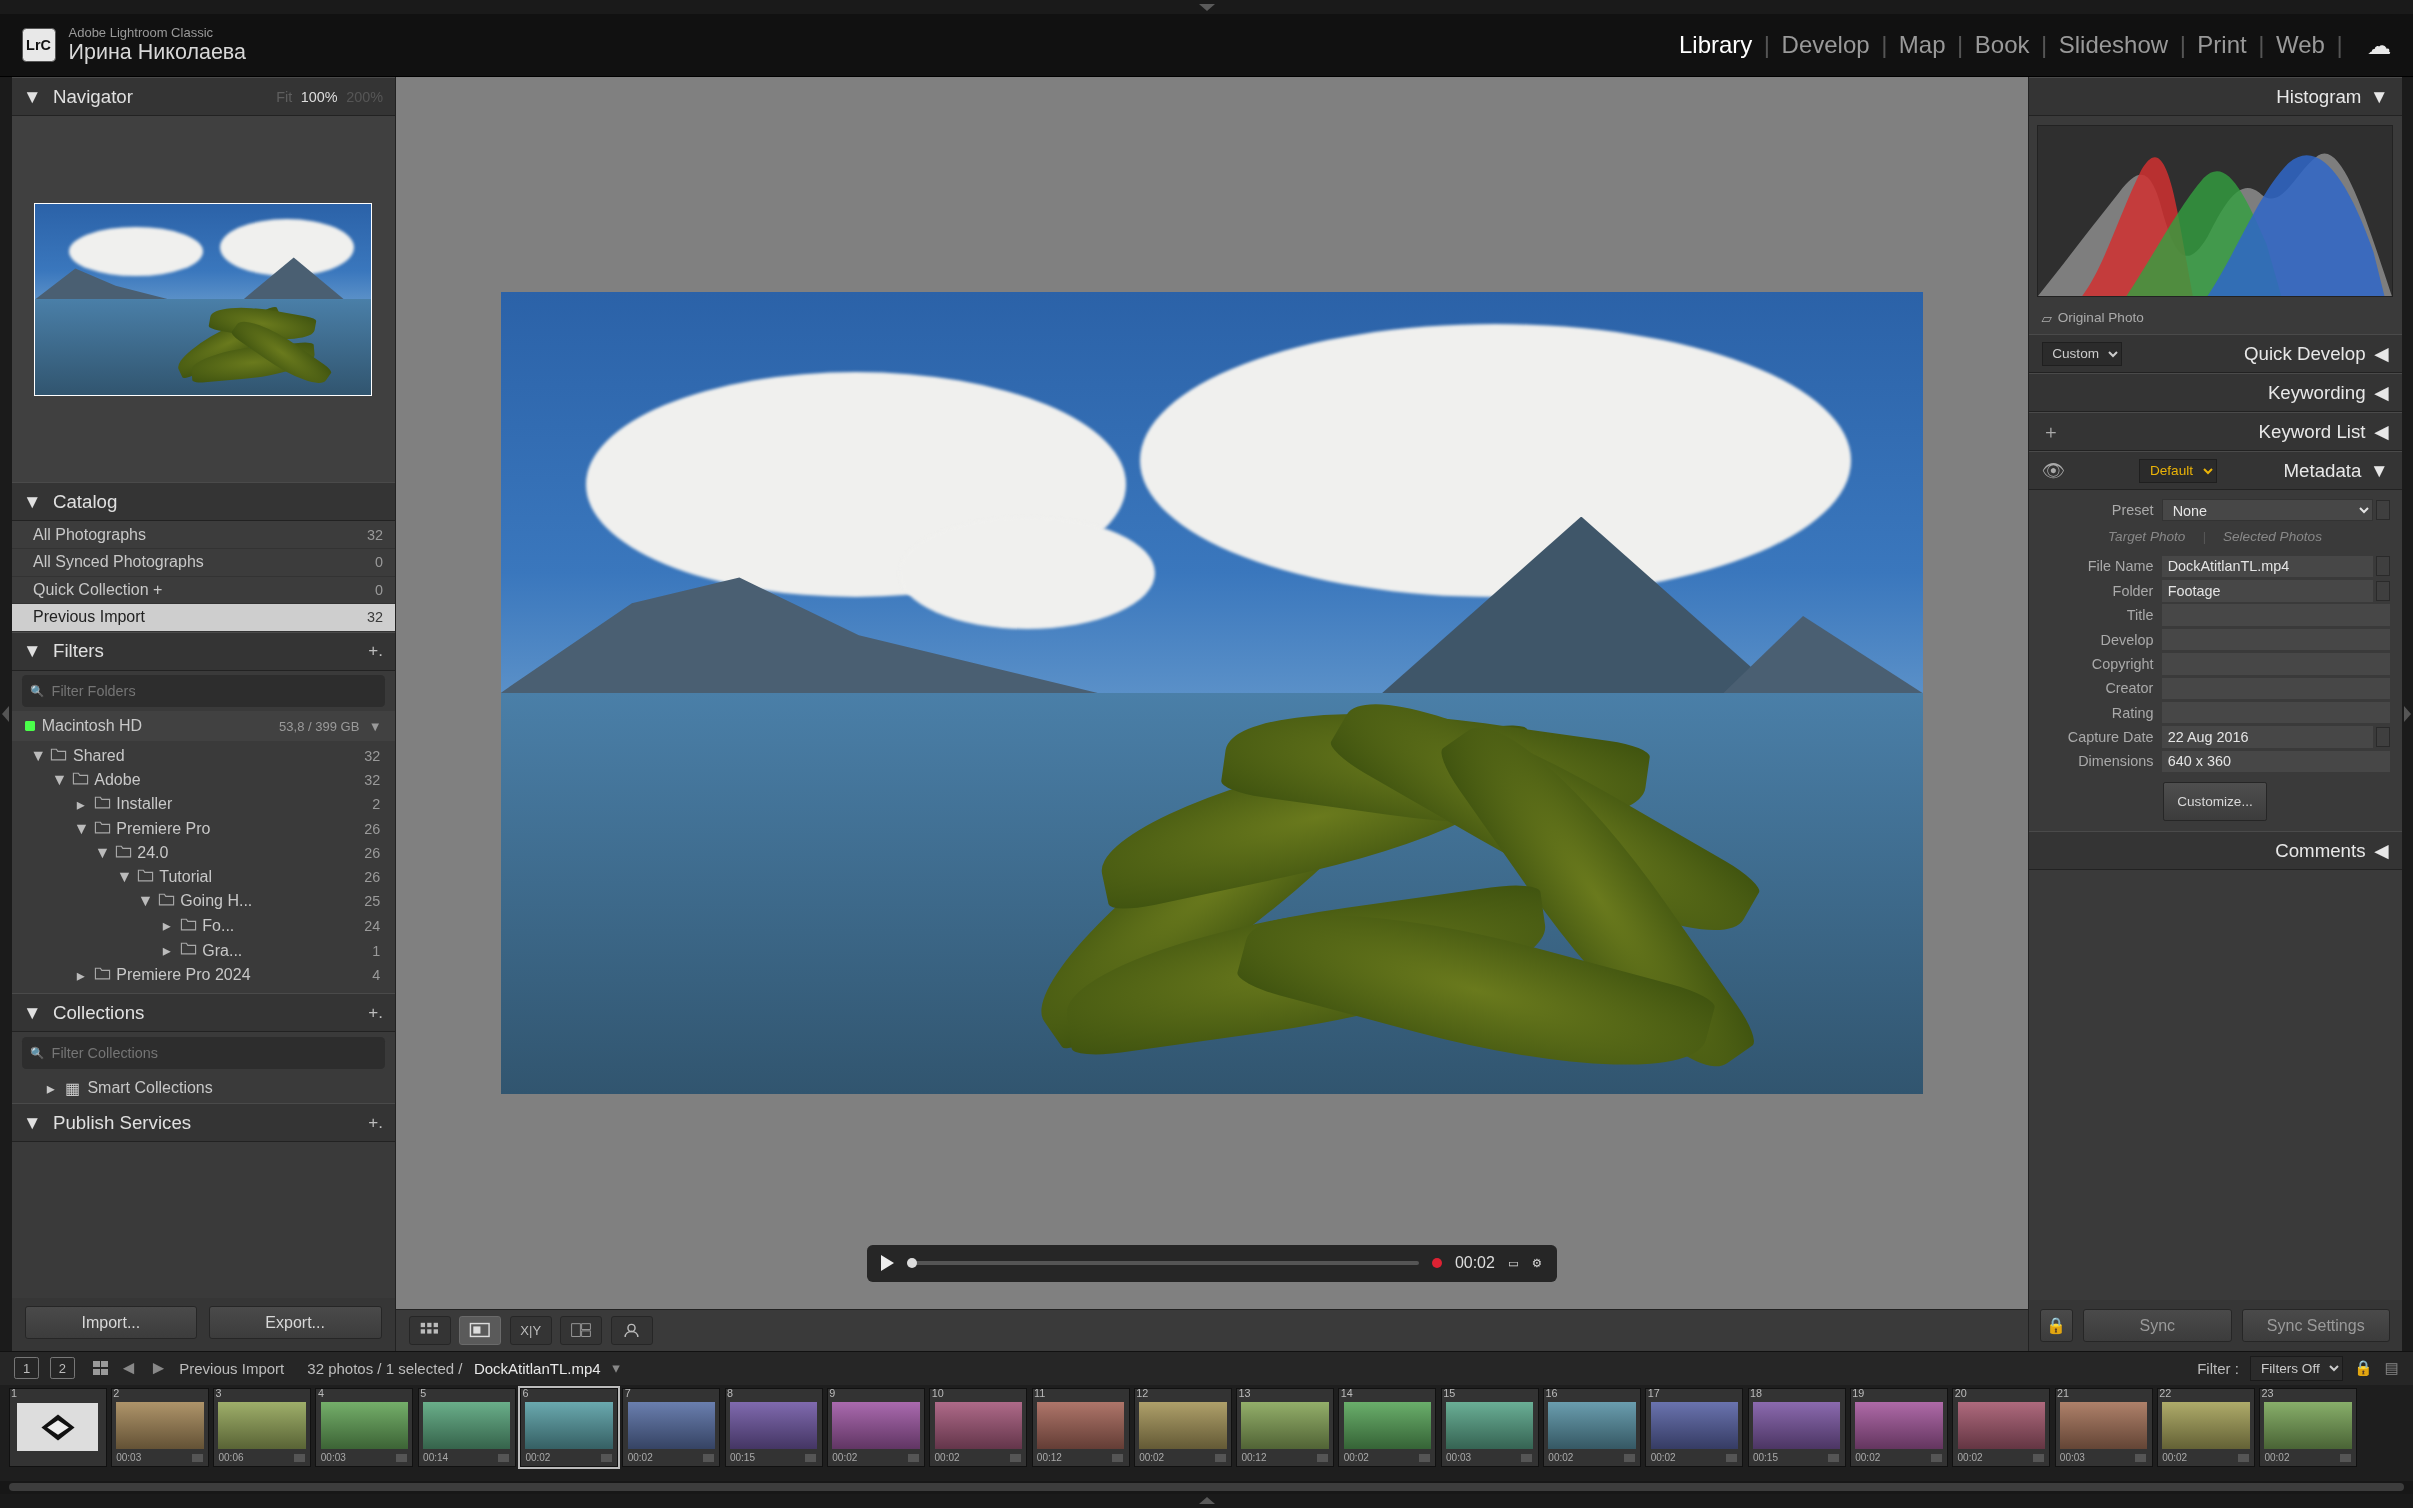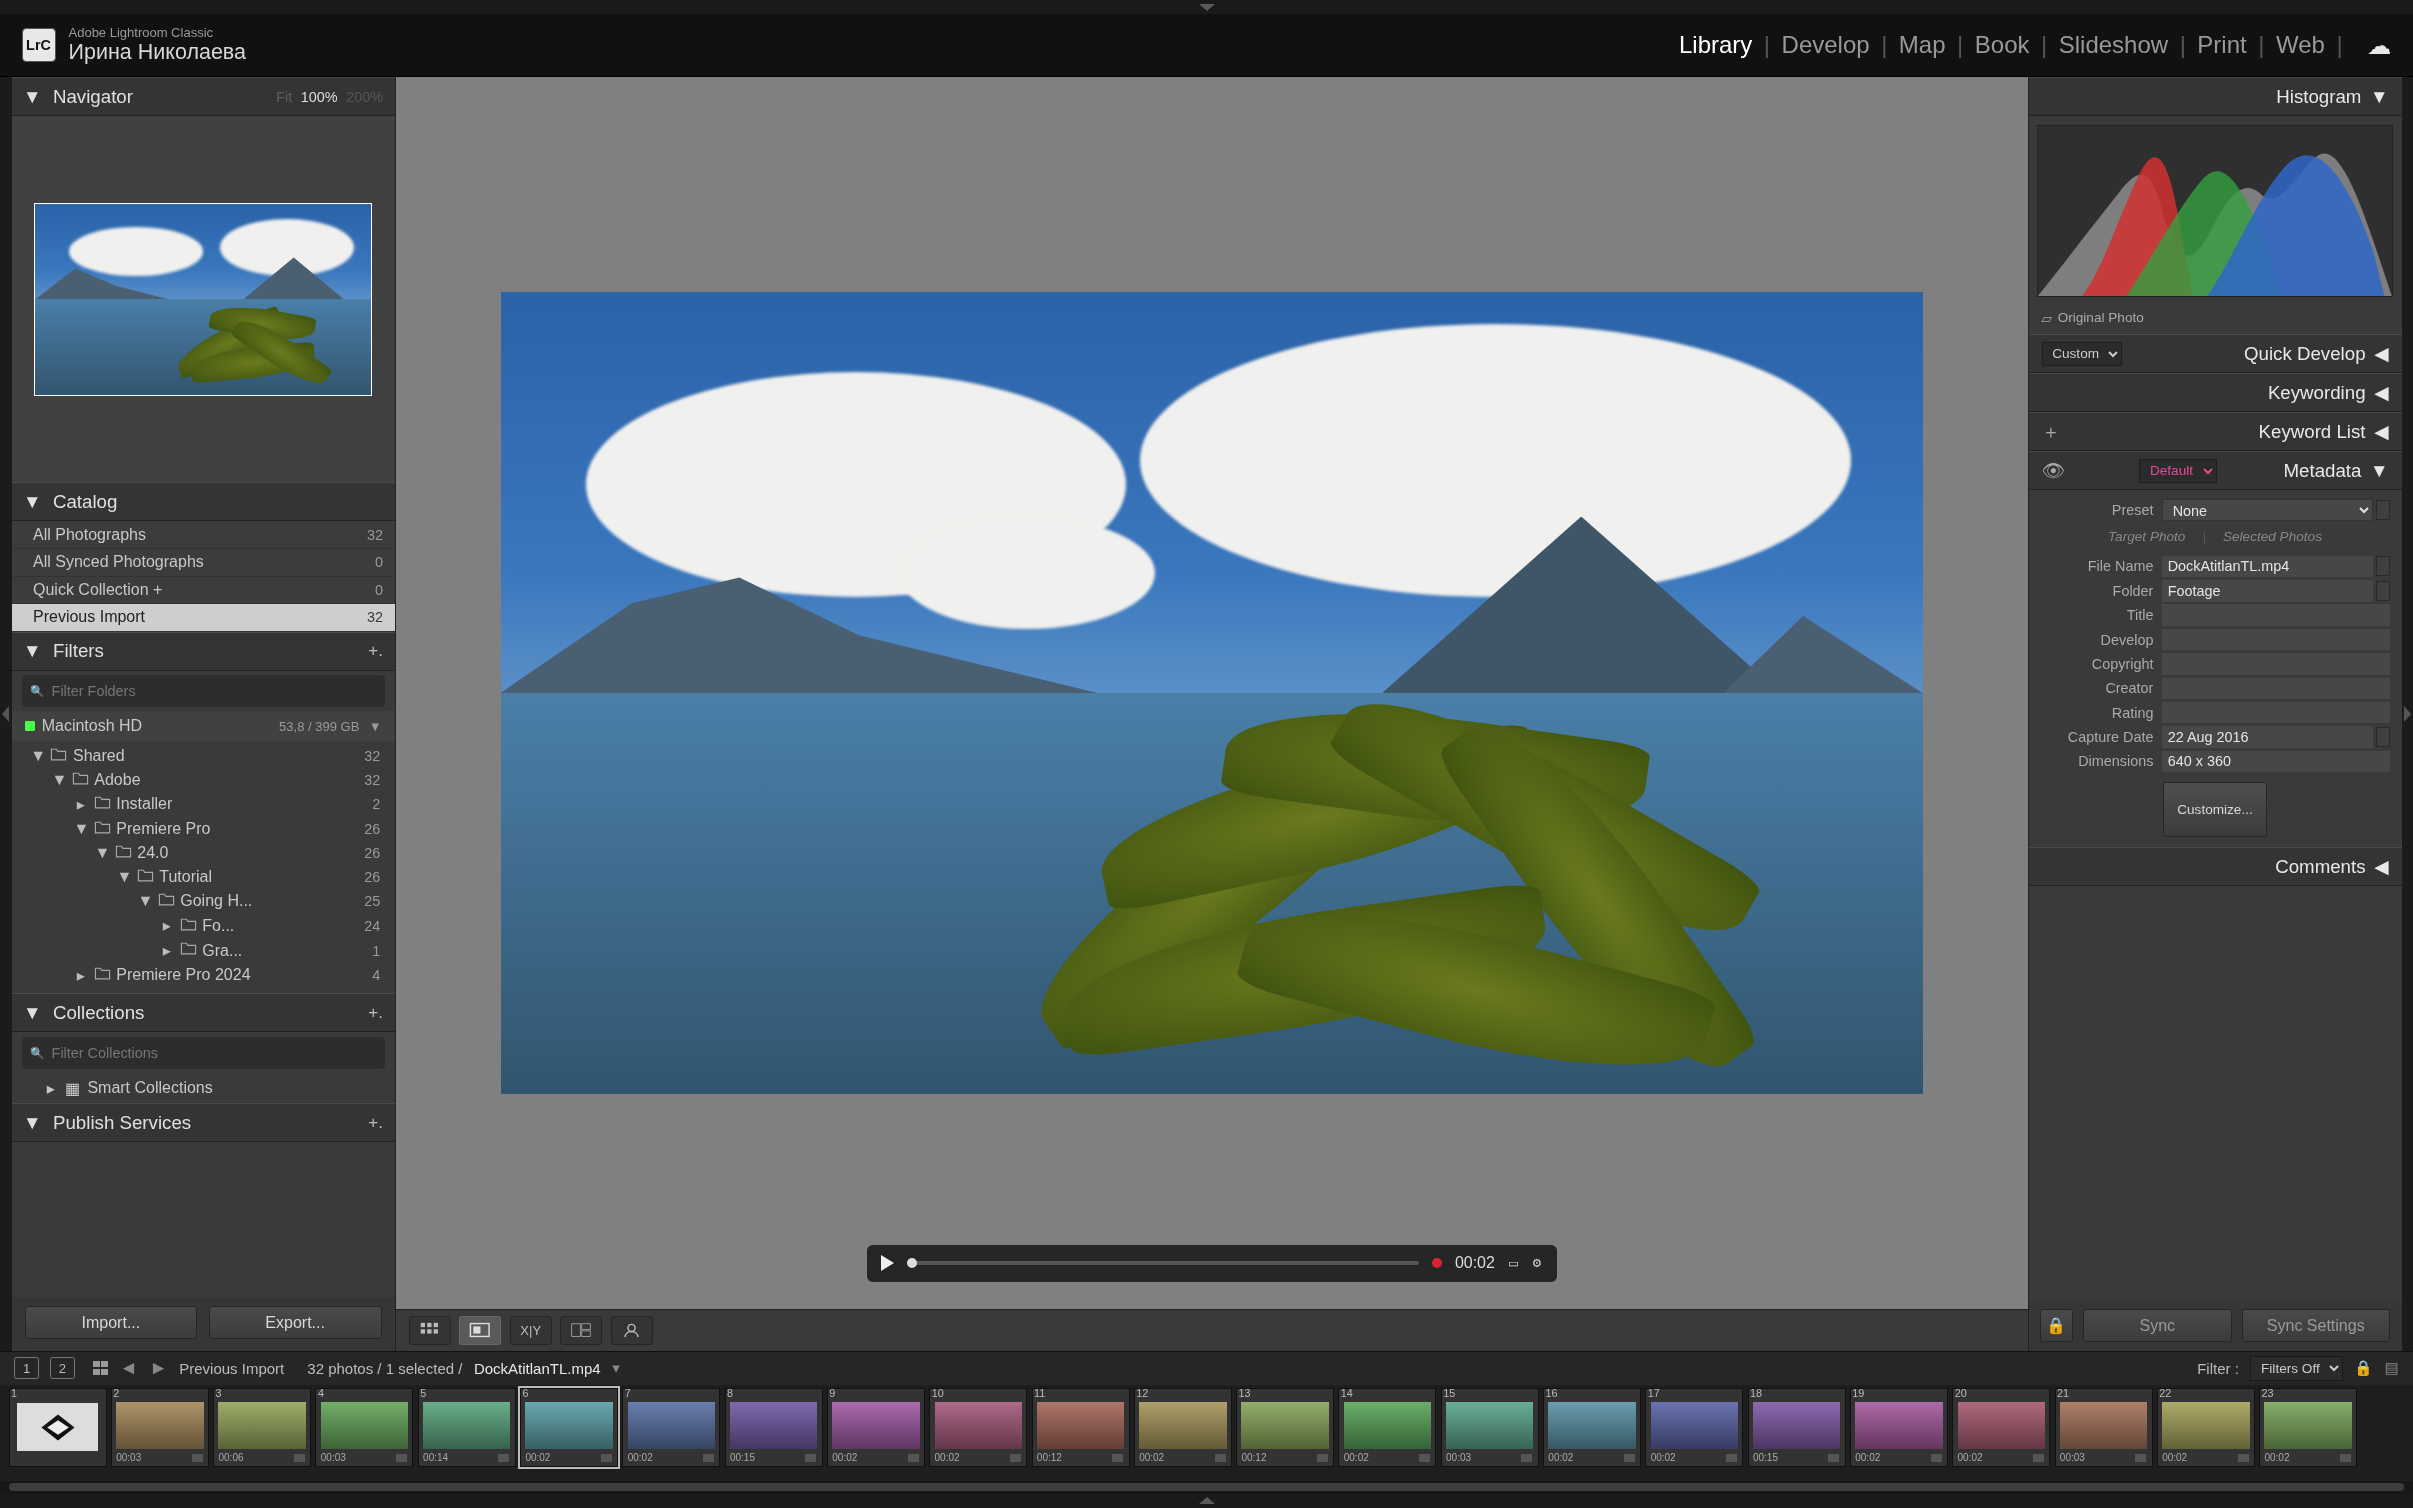--- a/index.html
+++ b/index.html
@@ -89,21 +89,21 @@
 .rp-header .lead-icon{ margin-right:auto; color:#aaa;}
 .histo-box { height:172px; margin:8.6px; border:0.7px solid #222; background:#2f2f2f; position:relative; overflow:hidden;}
 .orig-photo-row{ display:flex;align-items:center; gap:5.7px; padding:4.3px 13px 8.6px; font-size:13.6px; color:#aaa;}
 .meta-body { padding:5.7px 11.5px; }
 .meta-tabs{ display:flex; gap:17px; justify-content:center; color:#888; font-size:13.6px; padding:5.7px 0 8.6px;font-style:italic; }
 .meta-field { display:flex; align-items:center; margin:2.9px 0; }
 .meta-field .mlabel{ width:122px; text-align:right; color:#aaa; font-size:14.4px; padding-right:8.6px;}
 .meta-field .mval{ flex:1; height:21.5px; background:#474747; color:#e5e5e5; font-size:14.4px; padding:2.2px 5.7px; display:flex;align-items:center;}
 .meta-field .mval.empty{ background:#474747;}
 .meta-field .tag{ width:14.4px;height:20px;background:#3f3f3f;border:0.7px solid #2a2a2a;margin-left:2.9px;}
-.customize-btn{ margin:10px auto 4.3px; display:block; padding:19px 13px; background:linear-gradient(#4e4e4e,#3c3c3c); border:0.7px solid #262626; color:#d8d8d8; font-size:13.6px; border-radius:2.2px; cursor:pointer;}
+.customize-btn{ margin:10px auto 4.3px; display:block; padding:11px 13px; background:linear-gradient(#4e4e4e,#3c3c3c); border:0.7px solid #262626; color:#d8d8d8; font-size:13.6px; border-radius:2.2px; cursor:pointer;}
 .sync-bar { display:flex; gap:10px; padding:8.6px 11.5px; background:#363636;}
 .sync-btn { flex:1; height:33px; background:linear-gradient(#4a4a4a,#3c3c3c); border:0.7px solid #262626; border-radius:2.9px; display:flex;align-items:center;justify-content:center; color:#9a9a9a; font-size:16px;}
 .sync-lock{ width:33px;flex:0 0 33px;}
 
 
 .fs-header{ height:34px; background:#262626; display:flex; align-items:center; padding:0 14.4px; gap:11.5px; font-size:15px; color:#bcbcbc; border-top:0.7px solid #111;}
 .fs-header .box{ width:24.4px;height:21.5px;border:0.7px solid #777;border-radius:2.2px;display:flex;align-items:center;justify-content:center;font-size:13px;}
 .fs-header .grid4{ display:grid; grid-template-columns:repeat(2,6.5px); grid-template-rows:repeat(2,6.5px); gap:1.4px; margin-left:7.2px;}
 .fs-header .grid4 div{background:#9a9a9a;}
 .fs-header .arrow{ color:#888; font-size:18.7px; cursor:pointer;}
@@ -465,21 +465,21 @@
       </div>
 
       <div class="rp-header">
         <span class="lead-icon">＋</span>
         <span>Keyword List</span>
         <span>◀</span>
       </div>
 
       <div class="rp-header" style="justify-content:space-between">
         <span class="lead-icon">👁</span>
-        <select style="background:#2b2b2b;color:#ec4899;border:0.7px solid #1f1f1f;font-size:13.6px;padding:2.2px 5.7px;margin-right:auto;margin-left:7.2px;">
+        <select style="background:#2b2b2b;color:#eab308;border:0.7px solid #1f1f1f;font-size:13.6px;padding:2.2px 5.7px;margin-right:auto;margin-left:7.2px;">
           <option>Default</option>
         </select>
         <span>Metadata</span>
         <span>▼</span>
       </div>
       <div class="meta-body">
         <div class="meta-field">
           <div class="mlabel">Preset</div>
           <select class="mval" style="background:#474747;border:0.7px solid #333">
             <option>None</option>

